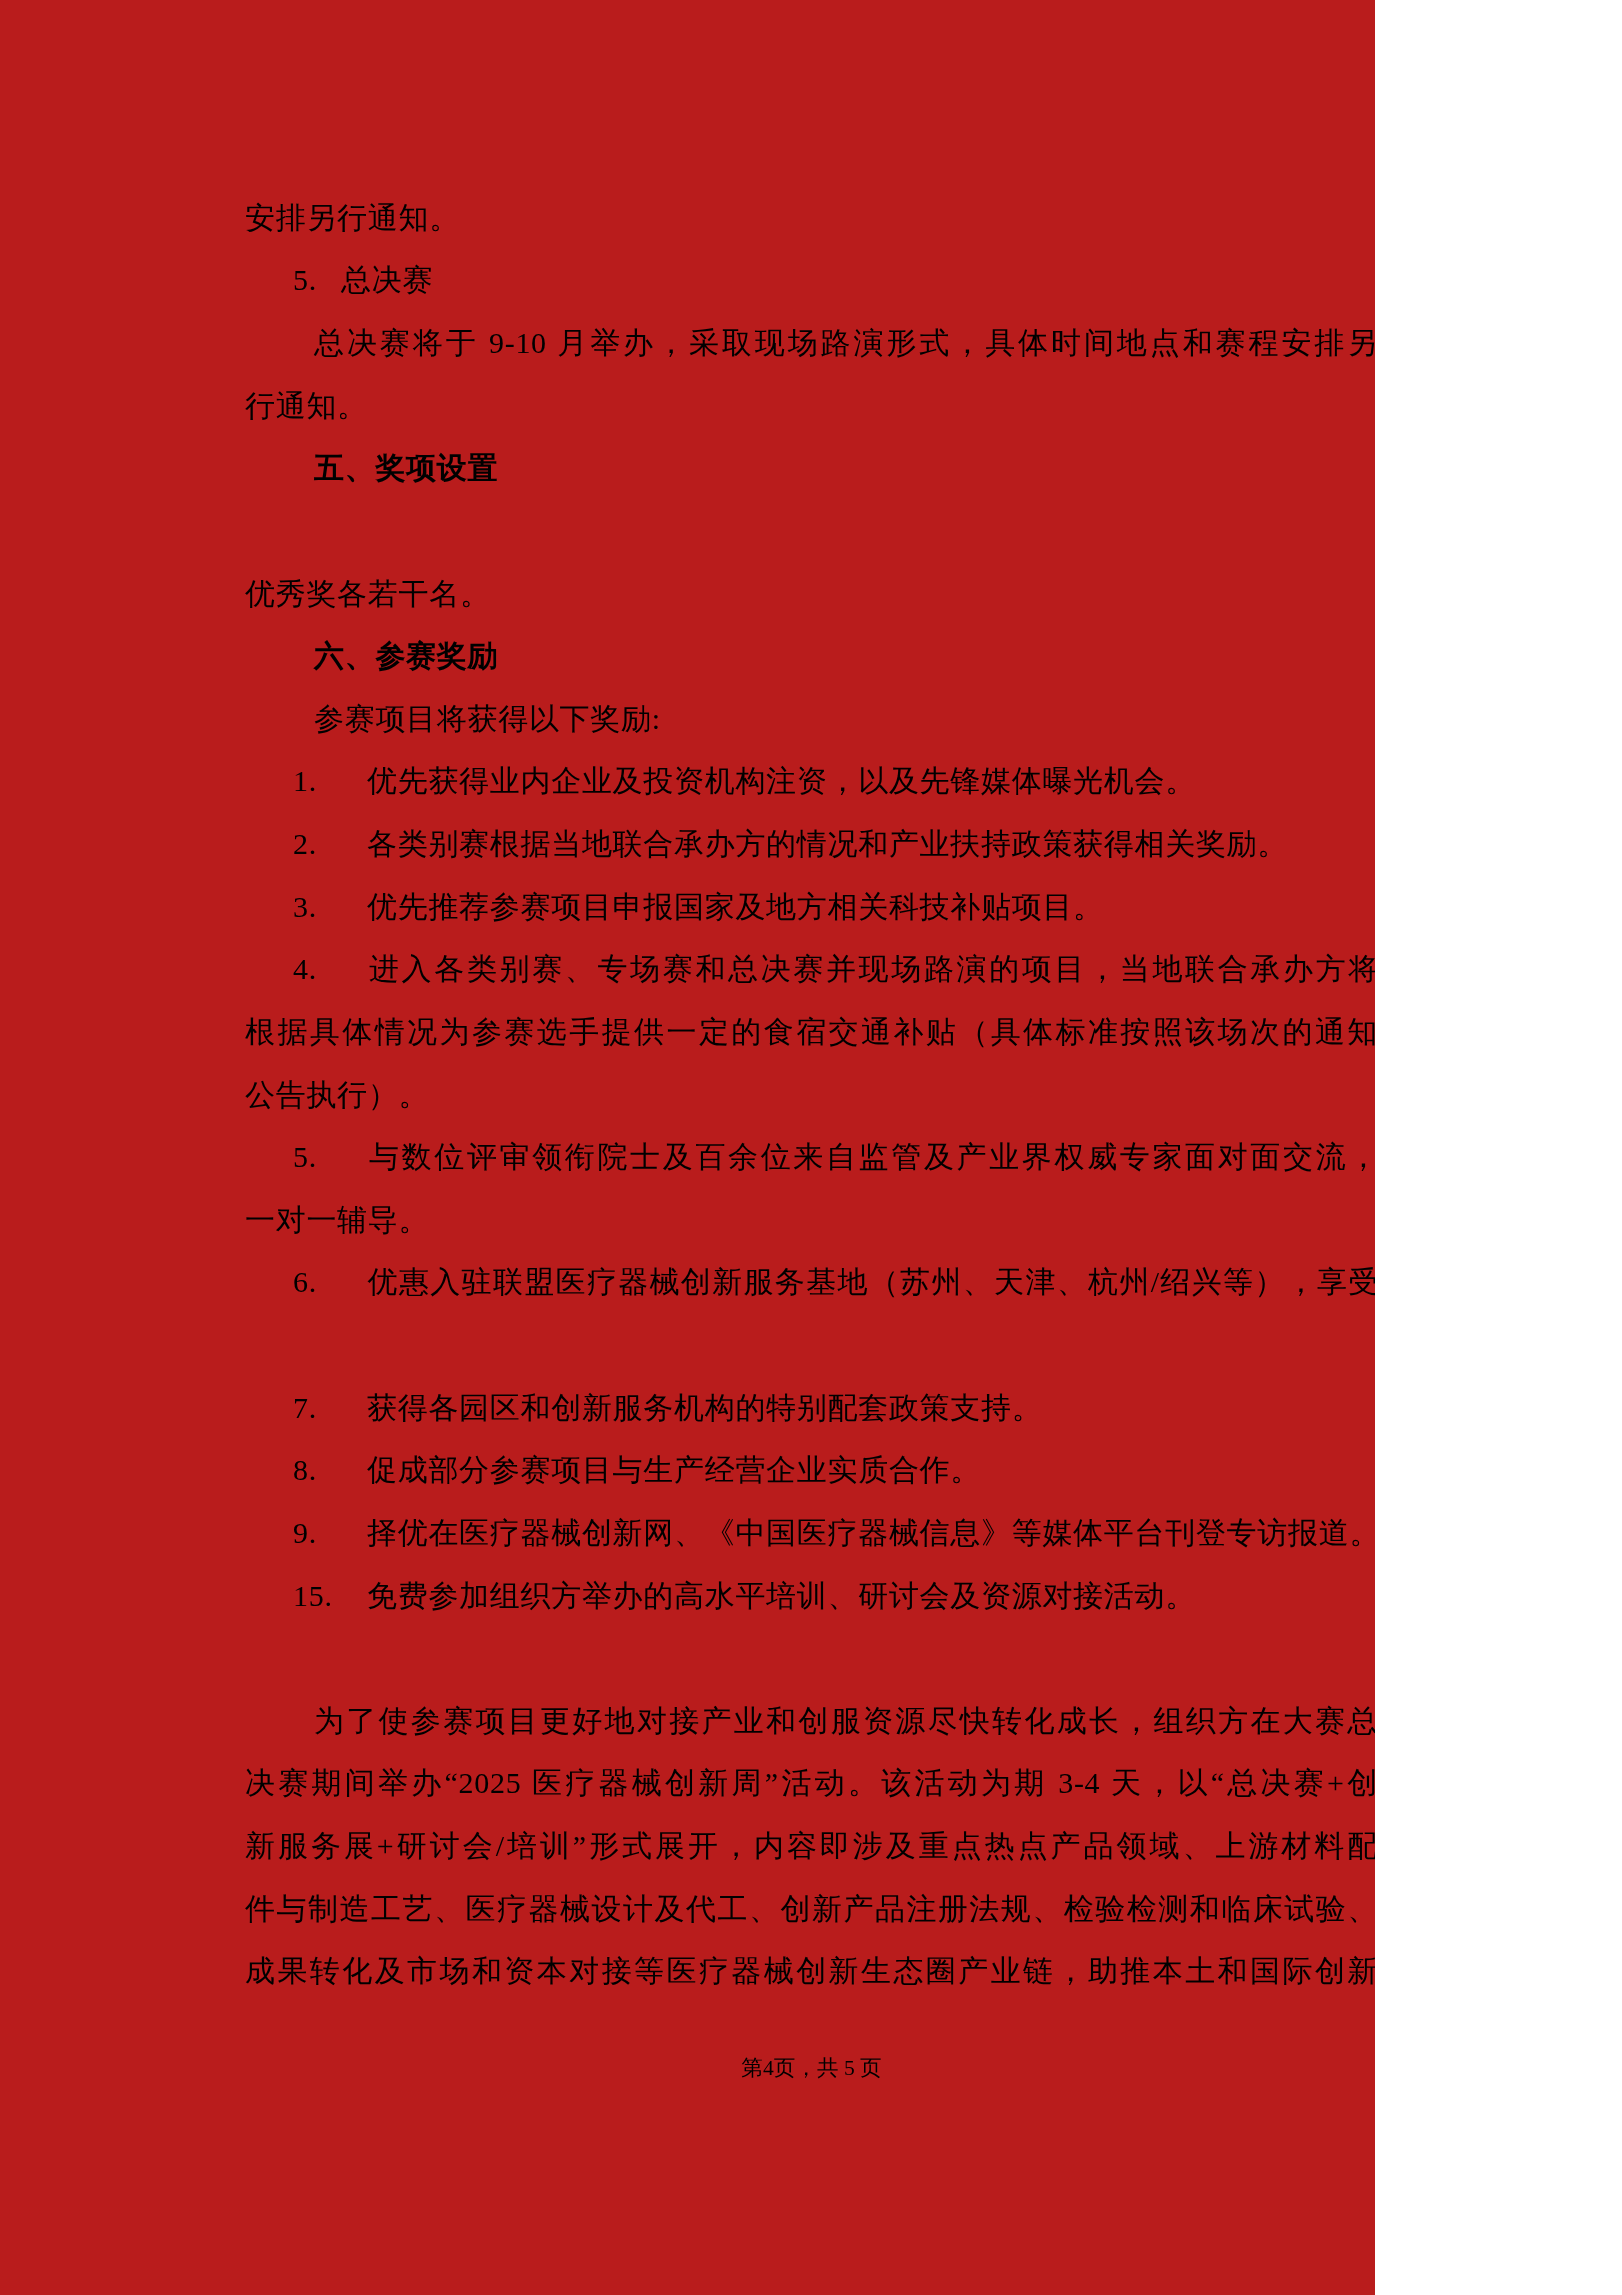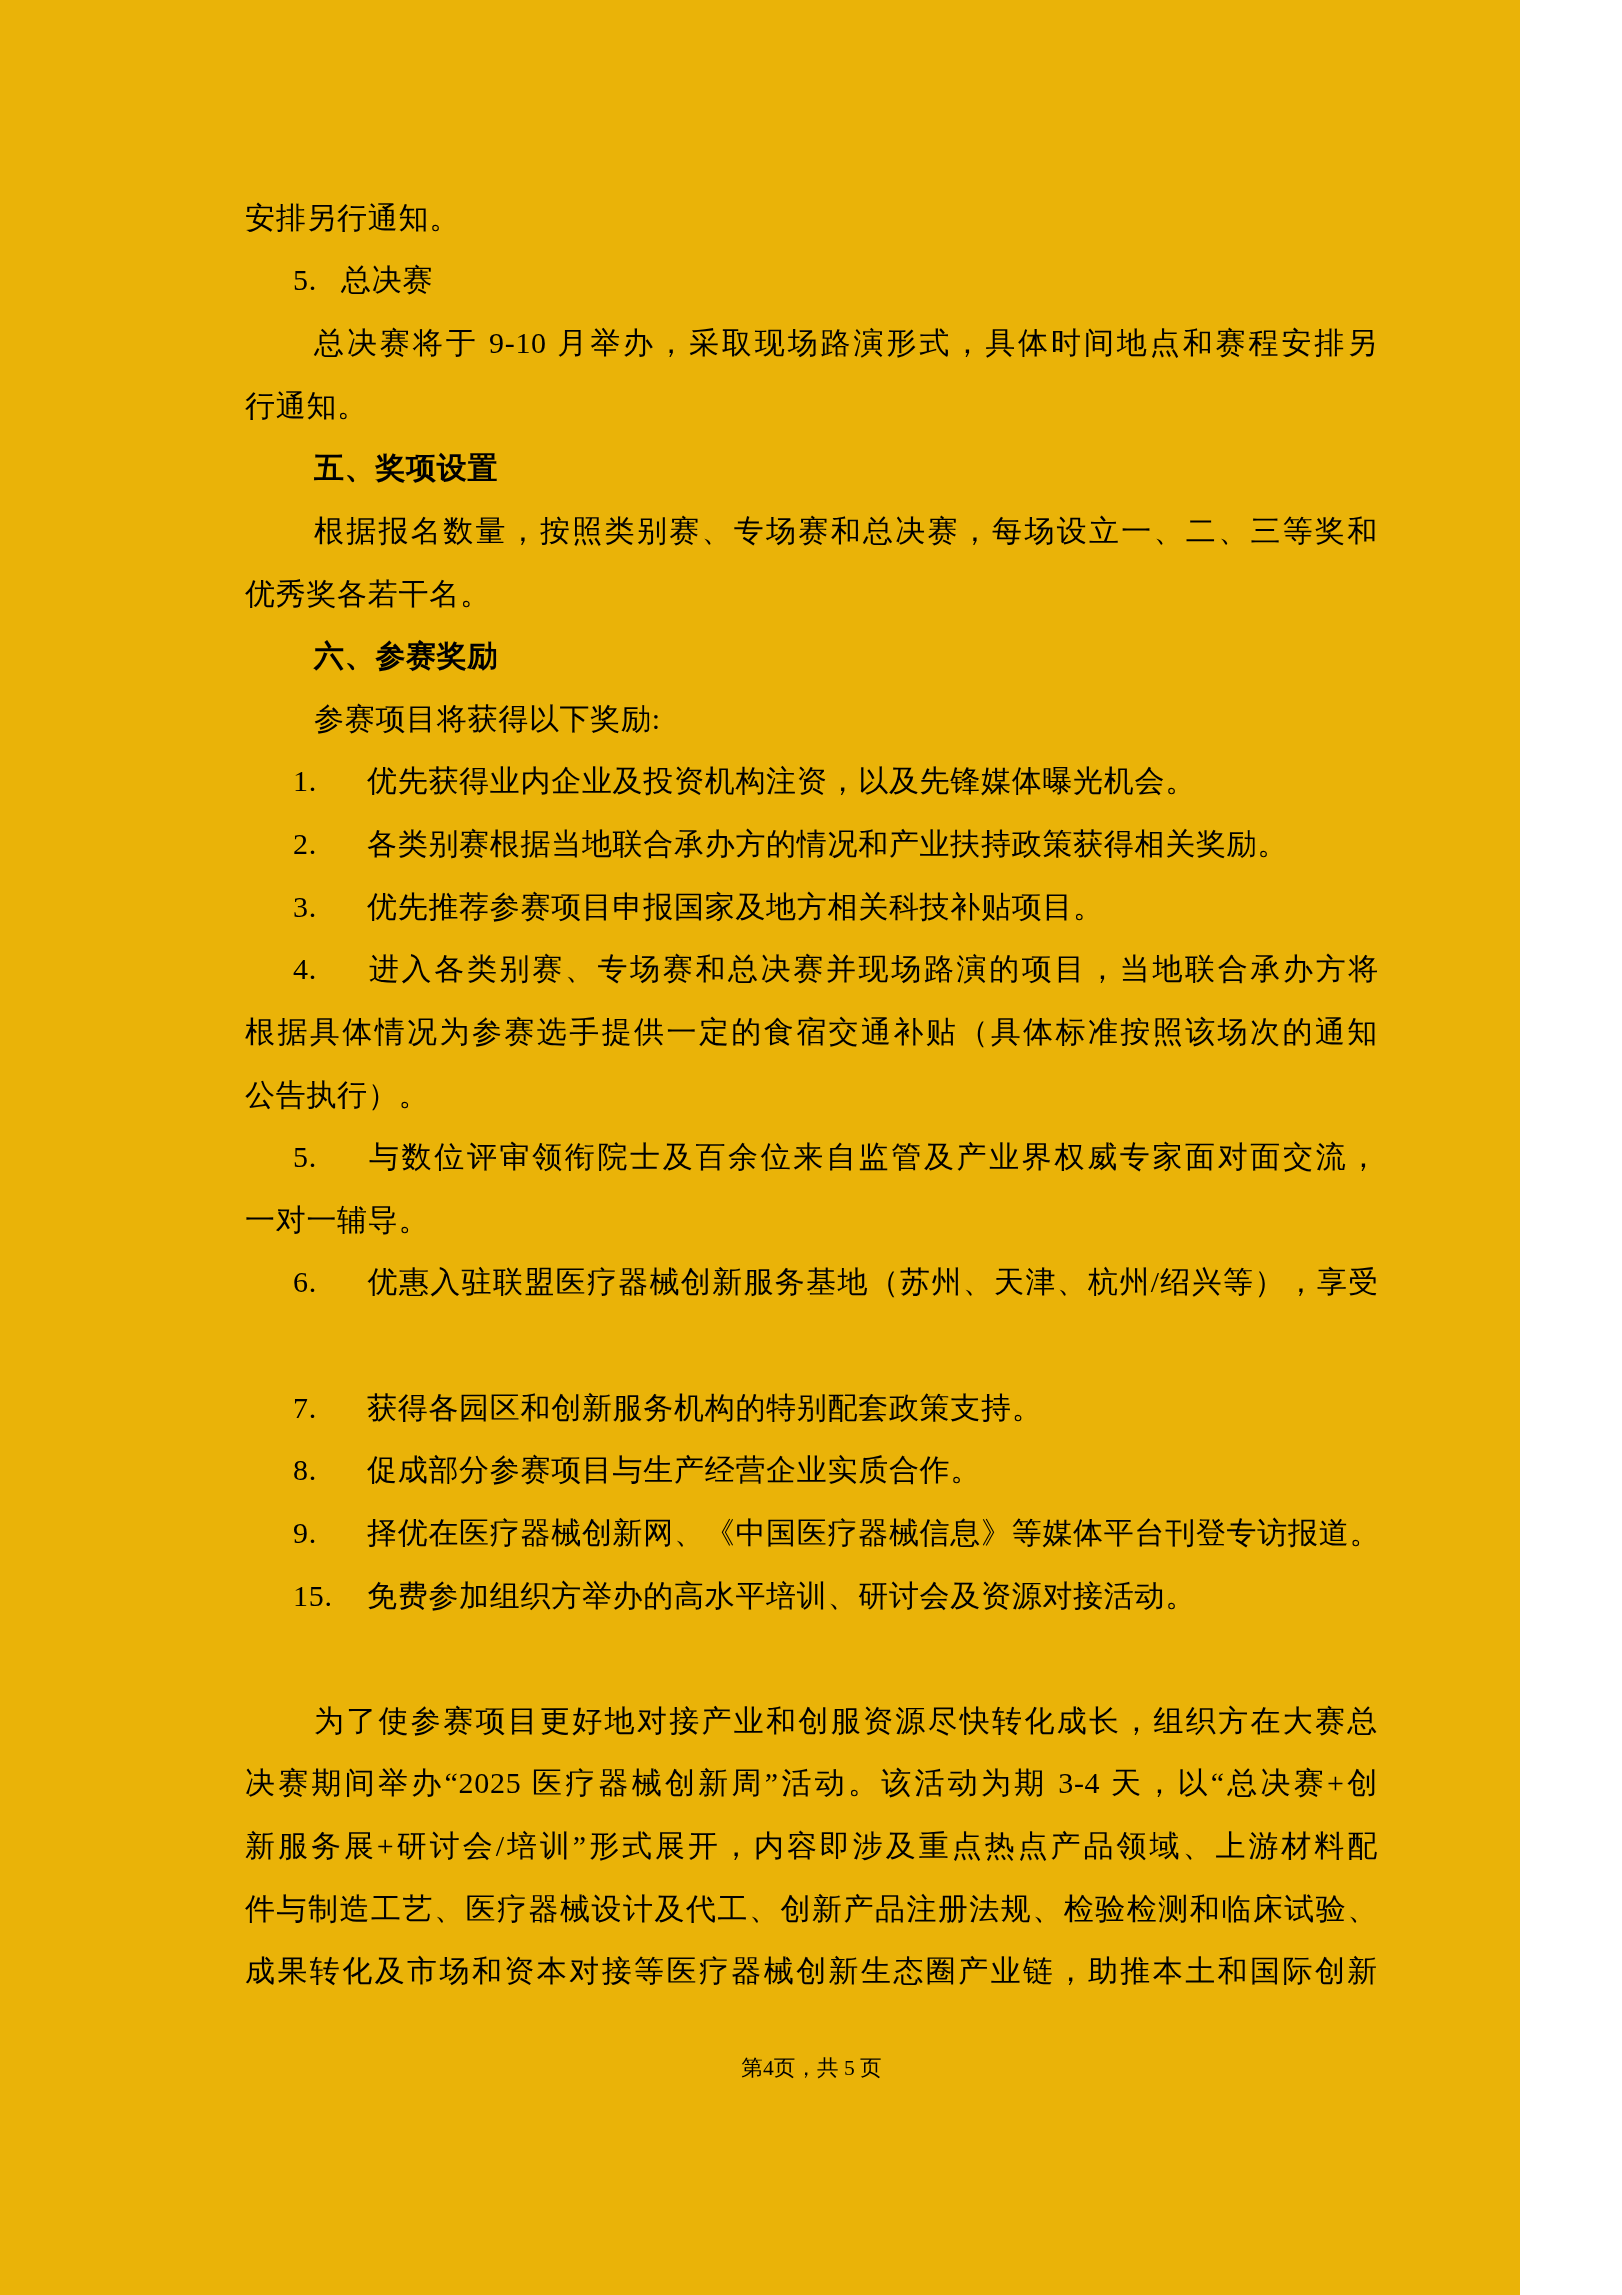--- a/index.html
+++ b/index.html
@@ -2,23 +2,23 @@
 <html style="font-size:10.5px"><head>
 <meta charset="utf-8">
 <style>
   html, body {
     margin: 0;
     padding: 0;
     background: #ffffff;
   }
   .page {
     position: relative;
-    width: 1520px;
+    width: 1375px;
     height: 2295px;
-    background: #eab308;
+    background: #b91c1c;
     overflow: hidden;
     font-family: "Liberation Serif", "DejaVu Serif", serif;
     color: #000000;
   }
   .doc-body {
     position: absolute;
     left: 0;
     top: 0;
     width: 1623px;
     height: 2295px;
@@ -75,21 +75,20 @@
 </head>
 <body>
 
 <div class="page">
   <div class="doc-body">
       <div class="line plain" style="top: 186px;">安排另行通知。</div>
       <div class="line item narrow" style="top: 248px;"><span class="num">5.</span><span>总决赛</span></div>
       <div class="line indent justify" style="top: 311px;">总决赛将于 9-10 月举办，采取现场路演形式，具体时间地点和赛程安排另</div>
       <div class="line plain" style="top: 374px;">行通知。</div>
       <div class="line heading" style="top: 436px;">五、奖项设置</div>
-      <div class="line indent justify" style="top: 499px;">根据报名数量，按照类别赛、专场赛和总决赛，每场设立一、二、三等奖和</div>
       <div class="line plain" style="top: 562px;">优秀奖各若干名。</div>
       <div class="line heading" style="top: 624px;">六、参赛奖励</div>
       <div class="line indent" style="top: 687px;">参赛项目将获得以下奖励:</div>
       <div class="line item" style="top: 749px;"><span class="num">1.</span><span>优先获得业内企业及投资机构注资，以及先锋媒体曝光机会。</span></div>
       <div class="line item" style="top: 812px;"><span class="num">2.</span><span>各类别赛根据当地联合承办方的情况和产业扶持政策获得相关奖励。</span></div>
       <div class="line item" style="top: 875px;"><span class="num">3.</span><span>优先推荐参赛项目申报国家及地方相关科技补贴项目。</span></div>
       <div class="line item justify" style="top: 937px;"><span class="num">4.</span><span>进入各类别赛、专场赛和总决赛并现场路演的项目，当地联合承办方将</span></div>
       <div class="line plain justify" style="top: 1000px;">根据具体情况为参赛选手提供一定的食宿交通补贴（具体标准按照该场次的通知</div>
       <div class="line plain" style="top: 1063px;">公告执行）。</div>
       <div class="line item justify" style="top: 1125px;"><span class="num">5.</span><span>与数位评审领衔院士及百余位来自监管及产业界权威专家面对面交流，</span></div>

